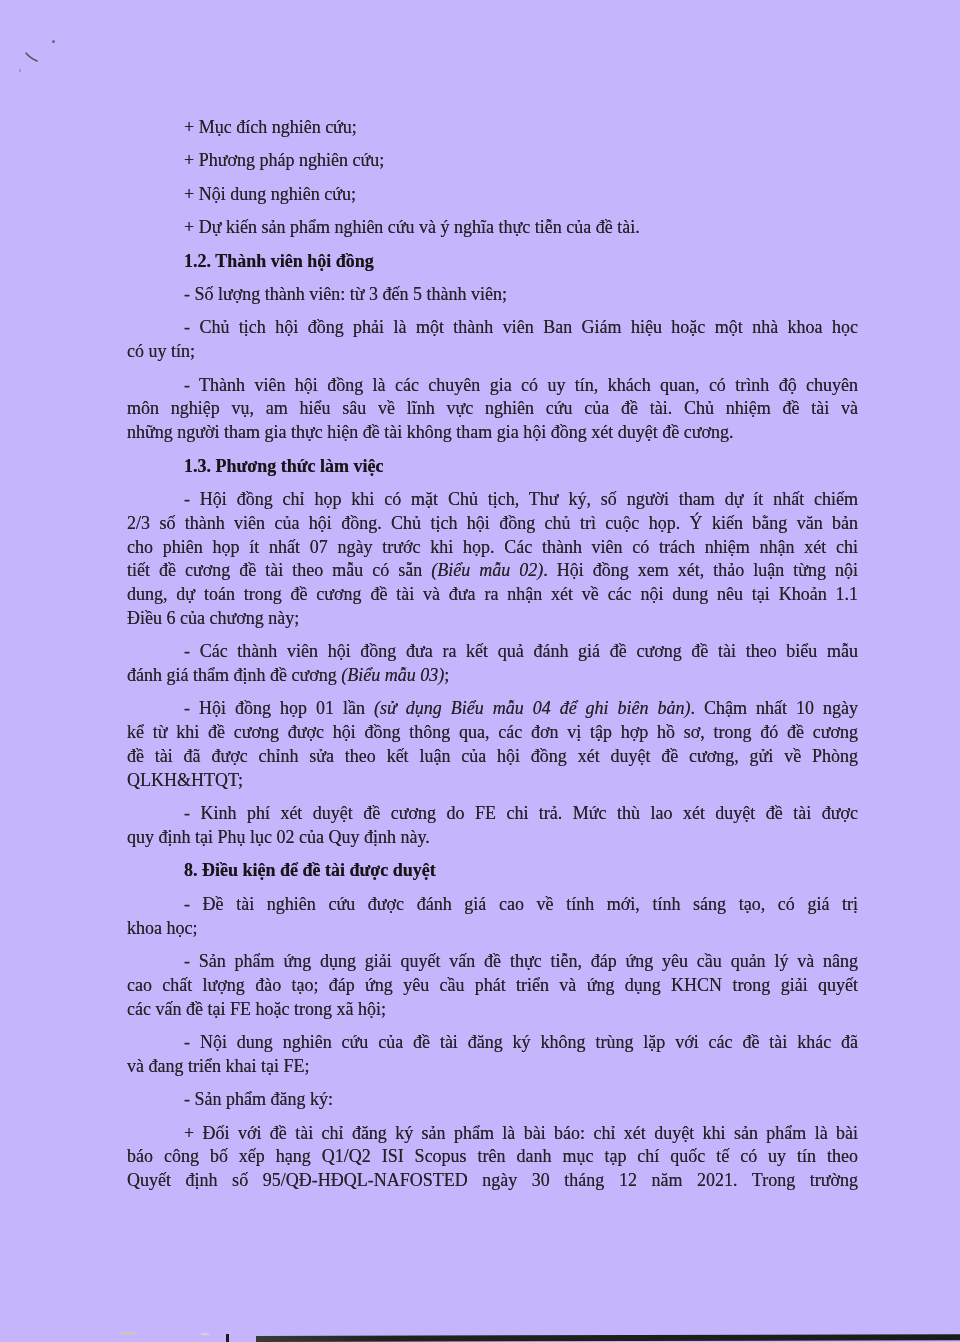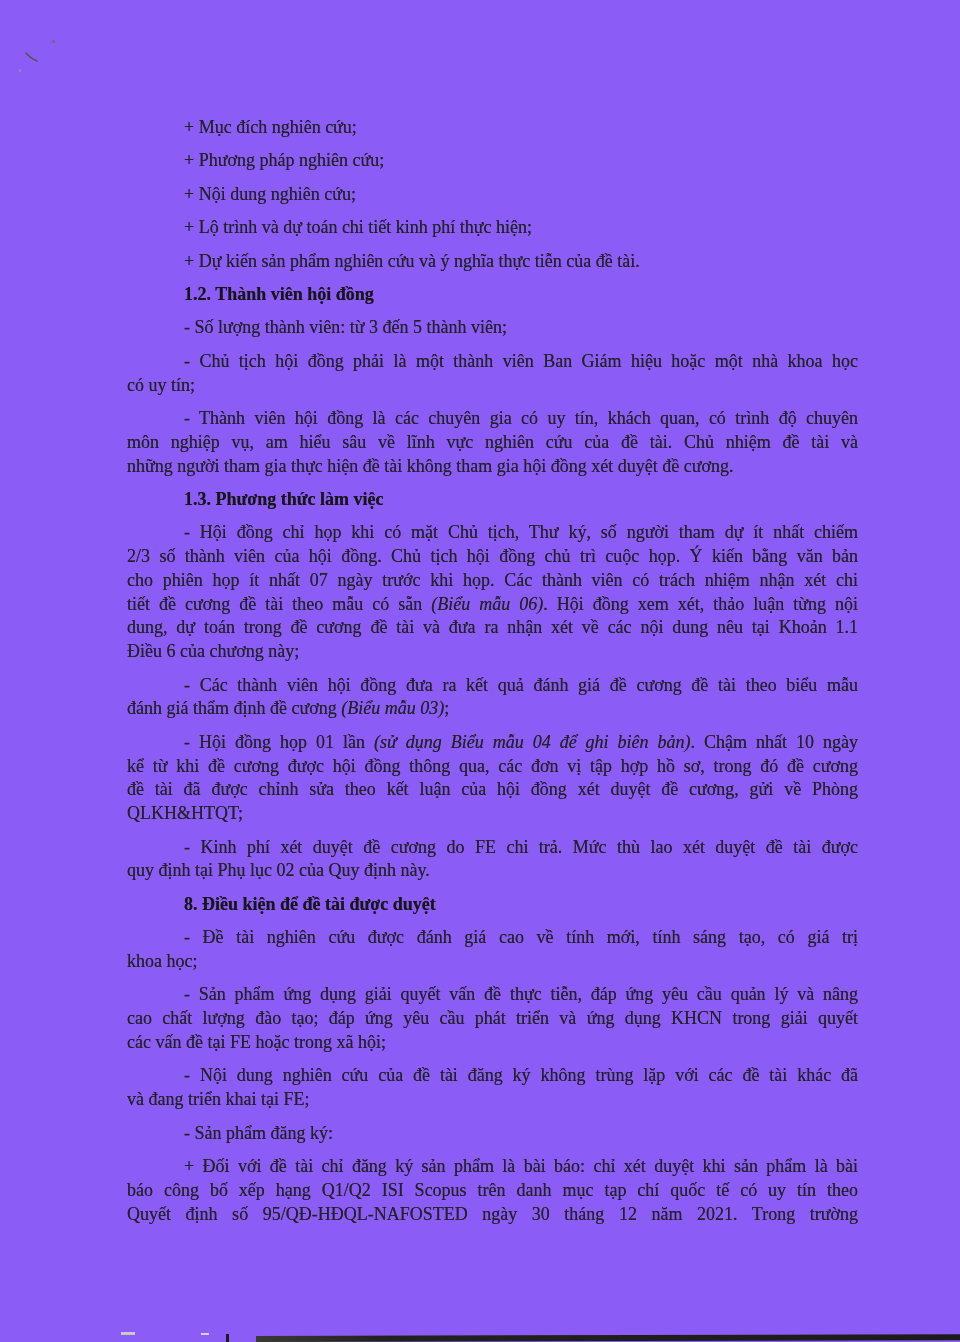--- a/index.html
+++ b/index.html
@@ -1,20 +1,20 @@
 <!DOCTYPE html>
 <html><head>
 <meta charset="utf-8">
 <title>Document</title>
 <style>
   html,body{margin:0;padding:0;background:#ffffff;}
   .page{
     position:relative;
     width:960px;height:1342px;
-    background:#8b5cf6;
+    background:#c4b5fd;
     overflow:hidden;
     font-family:"Liberation Serif","DejaVu Serif",serif;
     color:#232323;
   }
   .doc{
     position:absolute;
     left:127px;top:116px;
     width:731px;
     font-size:18px;
     line-height:23.8px;
@@ -49,23 +49,20 @@
       <div class="block item">
         <span class="line first"><span class="run">+ Mục đích nghiên cứu;</span></span>
       </div>
       <div class="block item">
         <span class="line first"><span class="run">+ Phương pháp nghiên cứu;</span></span>
       </div>
       <div class="block item">
         <span class="line first"><span class="run">+ Nội dung nghiên cứu;</span></span>
       </div>
       <div class="block item">
-        <span class="line first"><span class="run">+ Lộ trình và dự toán chi tiết kinh phí thực hiện;</span></span>
-      </div>
-      <div class="block item">
         <span class="line first"><span class="run">+ Dự kiến sản phẩm nghiên cứu và ý nghĩa thực tiễn của đề tài.</span></span>
       </div>
       <div class="block heading">
         <span class="line first"><span class="run">1.2. Thành viên hội đồng</span></span>
       </div>
       <div class="block para">
         <span class="line first"><span class="run">- Số lượng thành viên: từ 3 đến 5 thành viên;</span></span>
       </div>
       <div class="block para">
         <span class="line first j"><span class="run">- Chủ tịch hội đồng phải là một thành viên Ban Giám hiệu hoặc một nhà khoa học</span></span>
@@ -76,21 +73,21 @@
         <span class="line j"><span class="run">môn nghiệp vụ, am hiểu sâu về lĩnh vực nghiên cứu của đề tài. Chủ nhiệm đề tài và</span></span>
         <span class="line"><span class="run">những người tham gia thực hiện đề tài không tham gia hội đồng xét duyệt đề cương.</span></span>
       </div>
       <div class="block heading">
         <span class="line first"><span class="run">1.3. Phương thức làm việc</span></span>
       </div>
       <div class="block para">
         <span class="line first j"><span class="run">- Hội đồng chỉ họp khi có mặt Chủ tịch, Thư ký, số người tham dự ít nhất chiếm</span></span>
         <span class="line j"><span class="run">2/3 số thành viên của hội đồng. Chủ tịch hội đồng chủ trì cuộc họp. Ý kiến bằng văn bản</span></span>
         <span class="line j"><span class="run">cho phiên họp ít nhất 07 ngày trước khi họp. Các thành viên có trách nhiệm nhận xét chi</span></span>
-        <span class="line j"><span class="run">tiết đề cương đề tài theo mẫu có sẵn </span><span class="run it">(Biểu mẫu 06)</span><span class="run">. Hội đồng xem xét, thảo luận từng nội</span></span>
+        <span class="line j"><span class="run">tiết đề cương đề tài theo mẫu có sẵn </span><span class="run it">(Biểu mẫu 02)</span><span class="run">. Hội đồng xem xét, thảo luận từng nội</span></span>
         <span class="line j"><span class="run">dung, dự toán trong đề cương đề tài và đưa ra nhận xét về các nội dung nêu tại Khoản 1.1</span></span>
         <span class="line"><span class="run">Điều 6 của chương này;</span></span>
       </div>
       <div class="block para">
         <span class="line first j"><span class="run">- Các thành viên hội đồng đưa ra kết quả đánh giá đề cương đề tài theo biểu mẫu</span></span>
         <span class="line"><span class="run">đánh giá thẩm định đề cương </span><span class="run it">(Biểu mẫu 03)</span><span class="run">;</span></span>
       </div>
       <div class="block para">
         <span class="line first j"><span class="run">- Hội đồng họp 01 lần </span><span class="run it">(sử dụng Biểu mẫu 04 để ghi biên bản)</span><span class="run">. Chậm nhất 10 ngày</span></span>
         <span class="line j"><span class="run">kể từ khi đề cương được hội đồng thông qua, các đơn vị tập hợp hồ sơ, trong đó đề cương</span></span>

